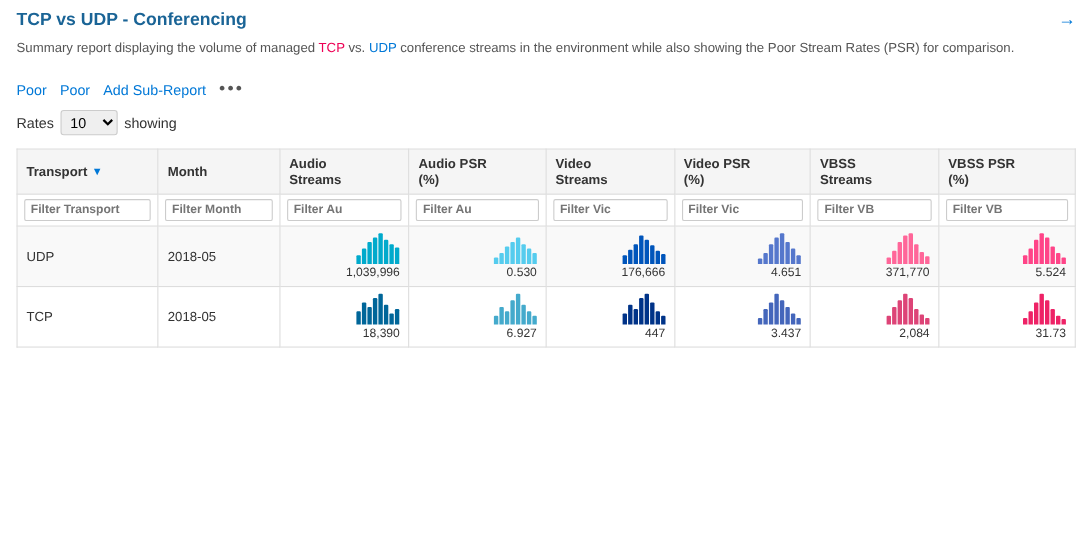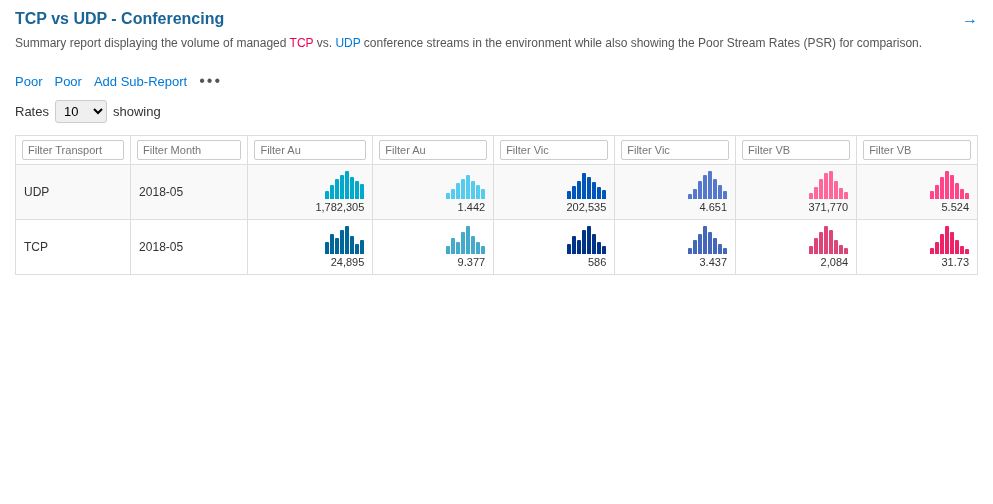--- a/index.html
+++ b/index.html
@@ -16,21 +16,21 @@
     .toolbar-dots { color: #555; font-size: 16px; cursor: pointer; letter-spacing: 2px; }
 
     .show-entries { display: flex; align-items: center; gap: 6px; margin-bottom: 12px; font-size: 13px; }
     .show-entries select { border: 1px solid #ccc; border-radius: 3px; padding: 2px 4px; font-size: 13px; }
 
     table { border-collapse: collapse; width: 100%; font-size: 12px; }
     th, td { border: 1px solid #ddd; padding: 6px 8px; text-align: left; vertical-align: middle; }
     thead th { background: #f5f5f5; font-weight: 600; font-size: 12px; color: #333; white-space: nowrap; }
     thead th.sortable { cursor: pointer; }
     .filter-row td { padding: 4px 6px; }
-    .filter-row input { width: 100%; border: 1px solid #ccc; padding: 3px 5px; font-size: 11px; border-radius: 2px; }
+    .filter-row input { width: 100%; border: 1px solid #ccc; padding: 3px 5px; font-size: 11px; border-radius: 2px; font-weight: bold; }
     .data-row td { vertical-align: middle; }
     .data-row:nth-child(odd) { background: #f9f9f9; }
     .data-row:nth-child(even) { background: #ffffff; }
 
     .cell-with-chart { display: flex; flex-direction: column; align-items: flex-end; }
     .mini-chart { display: flex; align-items: flex-end; gap: 1px; height: 28px; margin-bottom: 2px; }
     .mini-chart .bar { width: 4px; border-radius: 1px 1px 0 0; }
     .cell-value { font-size: 11px; color: #333; text-align: right; width: 100%; }
 
     .transport-header { display: flex; align-items: center; gap: 4px; }
@@ -78,20 +78,35 @@
     <option>10</option>
     <option>25</option>
     <option>50</option>
     <option>100</option>
   </select>
   <span>showing</span>
 </div>
 
 <table>
   <thead>
+    <tr>
+      <th class="sortable">
+        <div class="transport-header">
+          <span>Transport</span>
+          <span class="sort-icon">▼</span>
+        </div>
+      </th>
+      <th>Month</th>
+      <th>Audio<br>Streams</th>
+      <th>Audio PSR<br>(%)</th>
+      <th>Video<br>Streams</th>
+      <th>Video PSR<br>(%)</th>
+      <th>VBSS<br>Streams</th>
+      <th>VBSS PSR<br>(%)</th>
+    </tr>
     <tr class="filter-row">
       <td><input placeholder="Filter Transport" style=""></td>
       <td><input placeholder="Filter Month" style=""></td>
       <td><input placeholder="Filter Au" style=""></td>
       <td><input placeholder="Filter Au" style=""></td>
       <td><input placeholder="Filter Vic" style=""></td>
       <td><input placeholder="Filter Vic" style=""></td>
       <td><input placeholder="Filter VB" style=""></td>
       <td><input placeholder="Filter VB" style=""></td>
     </tr>
@@ -106,51 +121,51 @@
           <div class="mini-chart udp-chart">
             <div class="bar" style="height:8px"></div>
             <div class="bar" style="height:14px"></div>
             <div class="bar" style="height:20px"></div>
             <div class="bar" style="height:24px"></div>
             <div class="bar" style="height:28px"></div>
             <div class="bar" style="height:22px"></div>
             <div class="bar" style="height:18px"></div>
             <div class="bar" style="height:15px"></div>
           </div>
-          <span class="cell-value">1,782,305</span>
+          <span class="cell-value">1,039,996</span>
         </div>
       </td>
       <td>
         <div class="cell-with-chart">
           <div class="mini-chart udp-psr-chart">
             <div class="bar" style="height:6px"></div>
             <div class="bar" style="height:10px"></div>
             <div class="bar" style="height:16px"></div>
             <div class="bar" style="height:20px"></div>
             <div class="bar" style="height:24px"></div>
             <div class="bar" style="height:18px"></div>
             <div class="bar" style="height:14px"></div>
             <div class="bar" style="height:10px"></div>
           </div>
-          <span class="cell-value">1.442</span>
+          <span class="cell-value">0.530</span>
         </div>
       </td>
       <td>
         <div class="cell-with-chart">
           <div class="mini-chart udp-video-chart">
             <div class="bar" style="height:8px"></div>
             <div class="bar" style="height:13px"></div>
             <div class="bar" style="height:18px"></div>
             <div class="bar" style="height:26px"></div>
             <div class="bar" style="height:22px"></div>
             <div class="bar" style="height:17px"></div>
             <div class="bar" style="height:12px"></div>
             <div class="bar" style="height:9px"></div>
           </div>
-          <span class="cell-value">202,535</span>
+          <span class="cell-value">176,666</span>
         </div>
       </td>
       <td>
         <div class="cell-with-chart">
           <div class="mini-chart udp-vpsr-chart">
             <div class="bar" style="height:5px"></div>
             <div class="bar" style="height:10px"></div>
             <div class="bar" style="height:18px"></div>
             <div class="bar" style="height:24px"></div>
             <div class="bar" style="height:28px"></div>
@@ -201,51 +216,51 @@
           <div class="mini-chart tcp-chart">
             <div class="bar" style="height:12px"></div>
             <div class="bar" style="height:20px"></div>
             <div class="bar" style="height:16px"></div>
             <div class="bar" style="height:24px"></div>
             <div class="bar" style="height:28px"></div>
             <div class="bar" style="height:18px"></div>
             <div class="bar" style="height:10px"></div>
             <div class="bar" style="height:14px"></div>
           </div>
-          <span class="cell-value">24,895</span>
+          <span class="cell-value">18,390</span>
         </div>
       </td>
       <td>
         <div class="cell-with-chart">
           <div class="mini-chart tcp-psr-chart">
             <div class="bar" style="height:8px"></div>
             <div class="bar" style="height:16px"></div>
             <div class="bar" style="height:12px"></div>
             <div class="bar" style="height:22px"></div>
             <div class="bar" style="height:28px"></div>
             <div class="bar" style="height:18px"></div>
             <div class="bar" style="height:12px"></div>
             <div class="bar" style="height:8px"></div>
           </div>
-          <span class="cell-value">9.377</span>
+          <span class="cell-value">6.927</span>
         </div>
       </td>
       <td>
         <div class="cell-with-chart">
           <div class="mini-chart tcp-video-chart">
             <div class="bar" style="height:10px"></div>
             <div class="bar" style="height:18px"></div>
             <div class="bar" style="height:14px"></div>
             <div class="bar" style="height:24px"></div>
             <div class="bar" style="height:28px"></div>
             <div class="bar" style="height:20px"></div>
             <div class="bar" style="height:12px"></div>
             <div class="bar" style="height:8px"></div>
           </div>
-          <span class="cell-value">586</span>
+          <span class="cell-value">447</span>
         </div>
       </td>
       <td>
         <div class="cell-with-chart">
           <div class="mini-chart tcp-vpsr-chart">
             <div class="bar" style="height:6px"></div>
             <div class="bar" style="height:14px"></div>
             <div class="bar" style="height:20px"></div>
             <div class="bar" style="height:28px"></div>
             <div class="bar" style="height:22px"></div>

